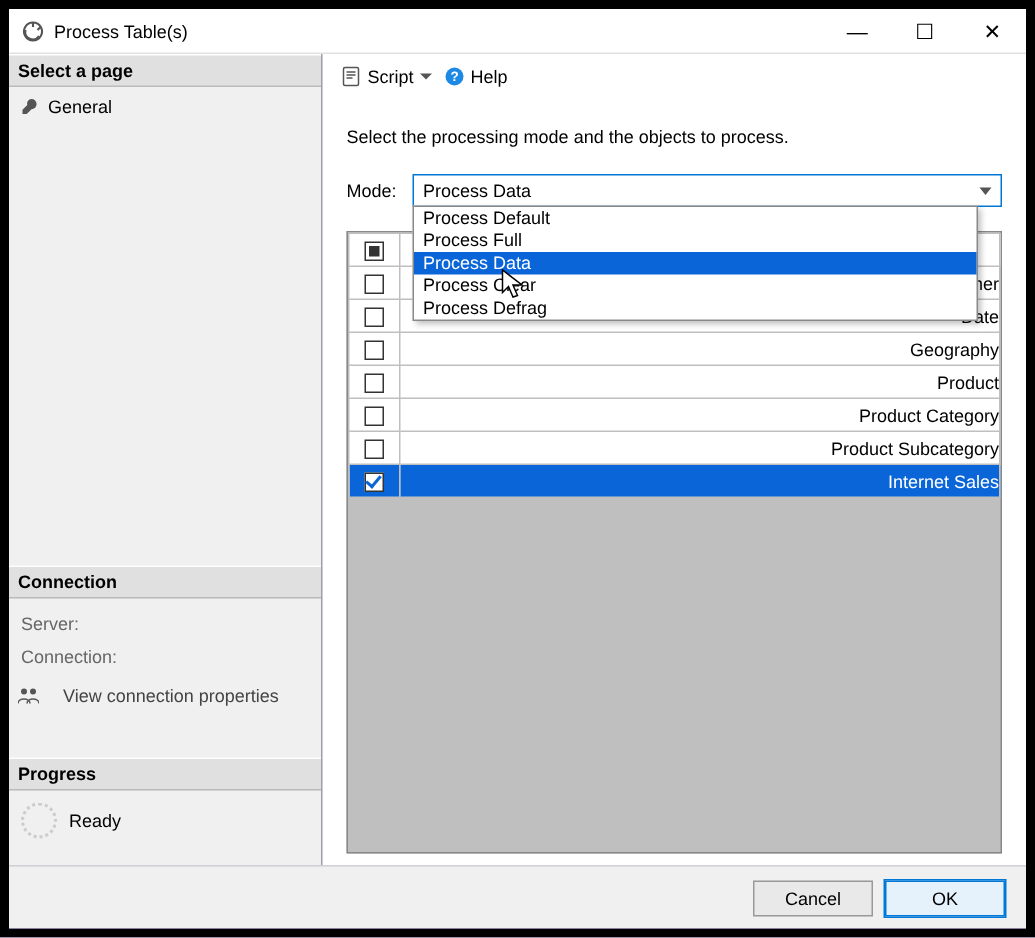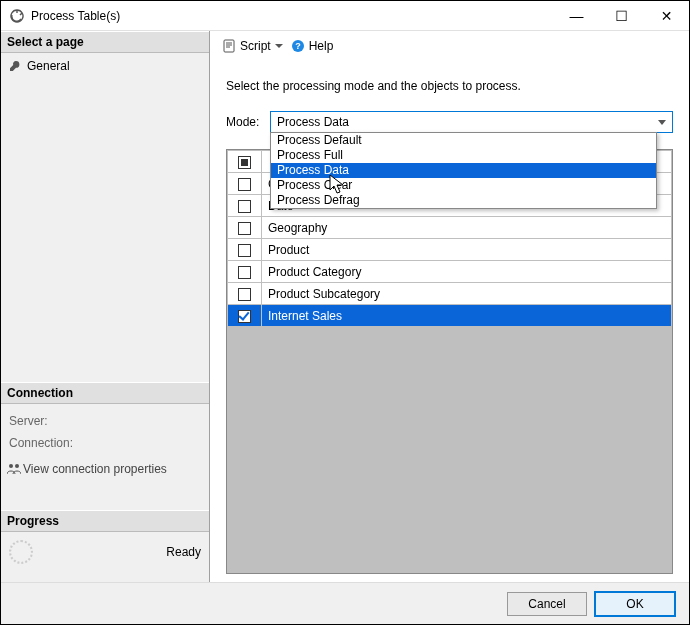--- a/index.html
+++ b/index.html
@@ -1,46 +1,46 @@
 <!DOCTYPE html>
 <html><head>
 <meta charset="utf-8">
 <style>
   * { box-sizing: border-box; }
   body { margin: 0; font-family: "Segoe UI", Tahoma, sans-serif; font-size: 12px; color: #000; background: #fff; }
-  .window { width: 690px; height: 625px; border: 1px solid #000000; display: flex; flex-direction: column; background: #4c1d95; position: relative; }
+  .window { width: 690px; height: 625px; border: 6px solid #000000; display: flex; flex-direction: column; background: #4c1d95; position: relative; }
   .titlebar { height: 30px; display: flex; align-items: center; padding: 0 0 0 8px; background: #fff; border-bottom: 1px solid #e1e1e1; }
   .titlebar .app-icon { width: 16px; height: 16px; margin-right: 6px; display:flex; align-items:center; justify-content:center; }
   .titlebar .title { flex: 1; font-size: 12px; }
   .winbtns { display: flex; height: 100%; }
   .winbtn { width: 45px; display: flex; align-items: center; justify-content: center; font-size: 14px; color:#000; }
   .body { flex: 1; display: flex; min-height: 0; }
   .sidebar { width: 209px; background: #f0f0f0; border-right: 1px solid #a0a0a0; display: flex; flex-direction: column; }
   .sidebar .section-head { background: #e0e0e0; font-weight: bold; padding: 3px 6px; border-bottom: 1px solid #bbb; border-top: 1px solid #fff; }
   .sidebar .section-body { padding: 4px 6px; flex-shrink: 0; }
   .page-item { display: flex; align-items: center; gap: 6px; padding: 2px 2px; }
   .spacer-grow { flex: 1; }
   .conn-label { color: #666; padding: 6px 2px 2px; }
-  .conn-link { display: flex; align-items: center; gap: 2px; color: #444; padding-top: 10px; }
-  .progress-row { display:flex; align-items:center; gap:8px; padding:4px 2px;justify-content:space-between; }
+  .conn-link { display: flex; align-items: center; gap: 16px; color: #444; padding-top: 10px; }
+  .progress-row { display:flex; align-items:center; gap:8px; padding:4px 2px; }
   .spinner { width:24px; height:24px; border:2px dotted #ccc; border-radius:50%; }
   .main { flex: 1; display: flex; flex-direction: column; min-width: 0; background:#fff; }
   .toolbar { height: 30px; display: flex; align-items: center; gap: 0; padding: 0 8px; }
   .tbtn { display: flex; align-items: center; gap: 4px; padding: 2px 4px; }
   .caret-down { width:0; height:0; border-left:4px solid transparent; border-right:4px solid transparent; border-top:4px solid #555; }
   .content { flex:1; padding: 8px 16px 8px 16px; display:flex; flex-direction:column; min-height:0; }
   .instr { margin: 10px 0 18px; }
   .mode-row { display:flex; align-items:center; gap:8px; margin-bottom:4px; position:relative; }
   .mode-label { width: 36px; }
   .combo { flex:1; height:22px; border:1px solid #0078d7; display:flex; align-items:center; padding:0 6px; justify-content:space-between; background:#fff; }
   .combo .chev { width:0; height:0; border-left:4px solid transparent; border-right:4px solid transparent; border-top:5px solid #555; }
   .dropdown { position:absolute; top:21px; left:44px; right:16px; background:#fff; border:1px solid #888; box-shadow:2px 2px 4px rgba(0,0,0,0.25); z-index:5; }
   .dd-item { padding:0 6px; height:15px; line-height:15px; }
   .dd-item.selected { background:#0a66d8; color:#fff; }
-  .grid-wrap { flex:1; background:#bfbfbf; border:1px solid #888; min-height:0; overflow:hidden; }
+  .grid-wrap { flex:1; background:#bfbfbf; border:1px solid #888; min-height:0; overflow:hidden;text-align:right; }
   .grid { width:100%; border-collapse:collapse; background:#fff; }
   .grid td { border:1px solid #bfbfbf; height:22px; padding:0; }
   .grid td.ck { width:34px; text-align:center; background:#fff; }
   .grid td.nm { padding-left:6px; }
   .grid tr.header td { background:#fff; }
   .grid tr.sel td { background:#0a66d8; color:#fff; }
   .grid tr.sel td.ck { background:#0a66d8; }
   .cbox { width:13px; height:13px; border:1px solid #333; display:inline-block; vertical-align:middle; position:relative; background:#fff; }
   .cbox.tri::after { content:""; position:absolute; inset:2px; background:#333; }
   .cbox.checked::after { content:""; position:absolute; left:2px; top:-1px; width:4px; height:8px; border:solid #0a66d8; border-width:0 2px 2px 0; transform:rotate(40deg); }

